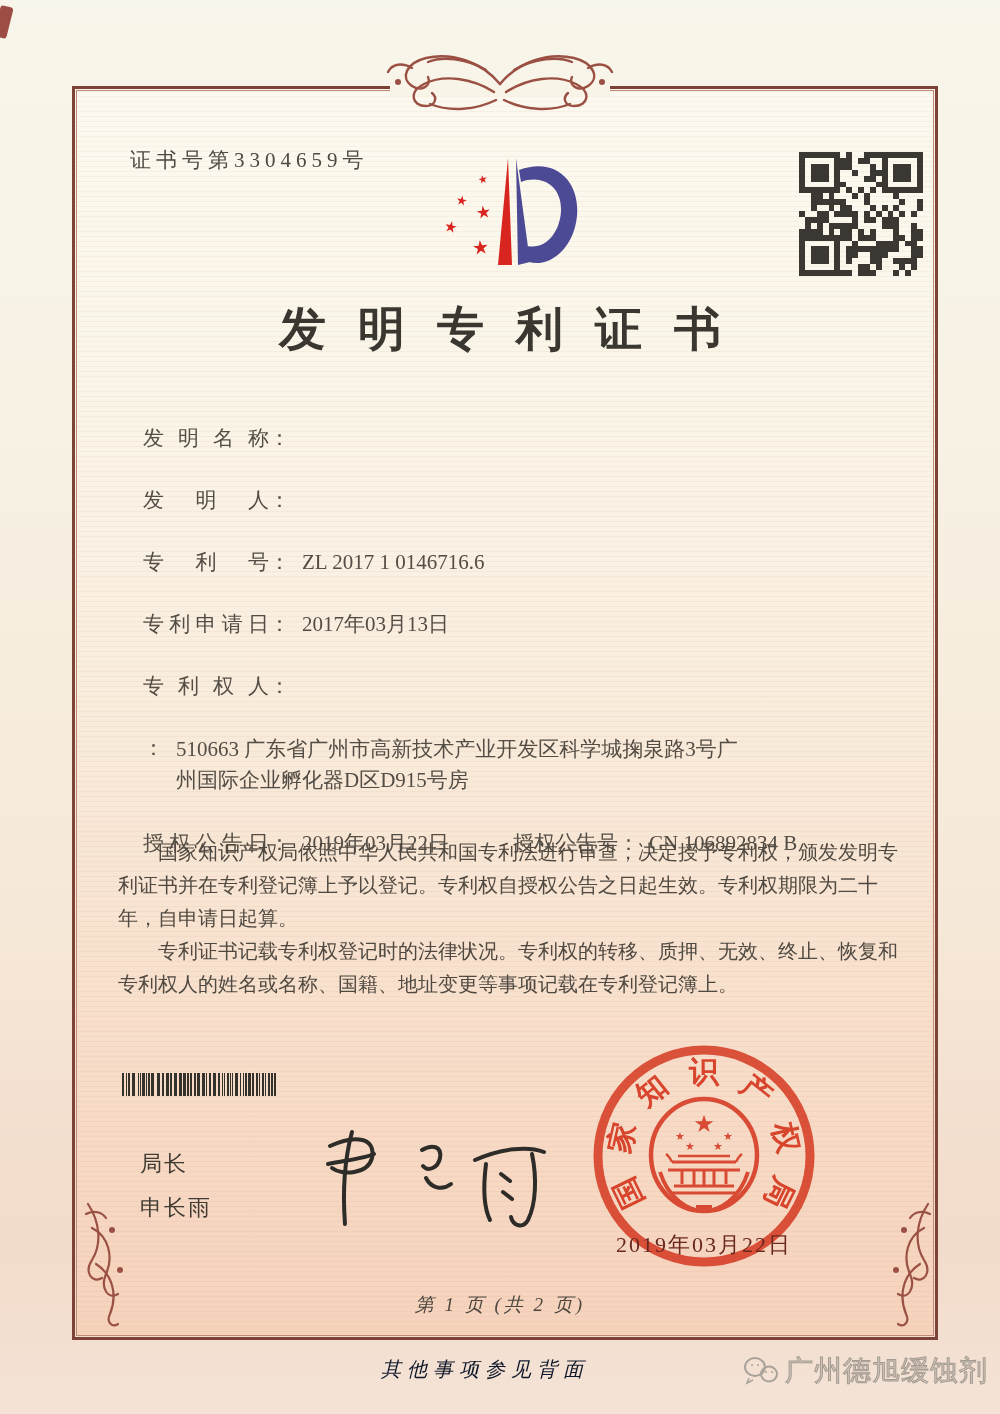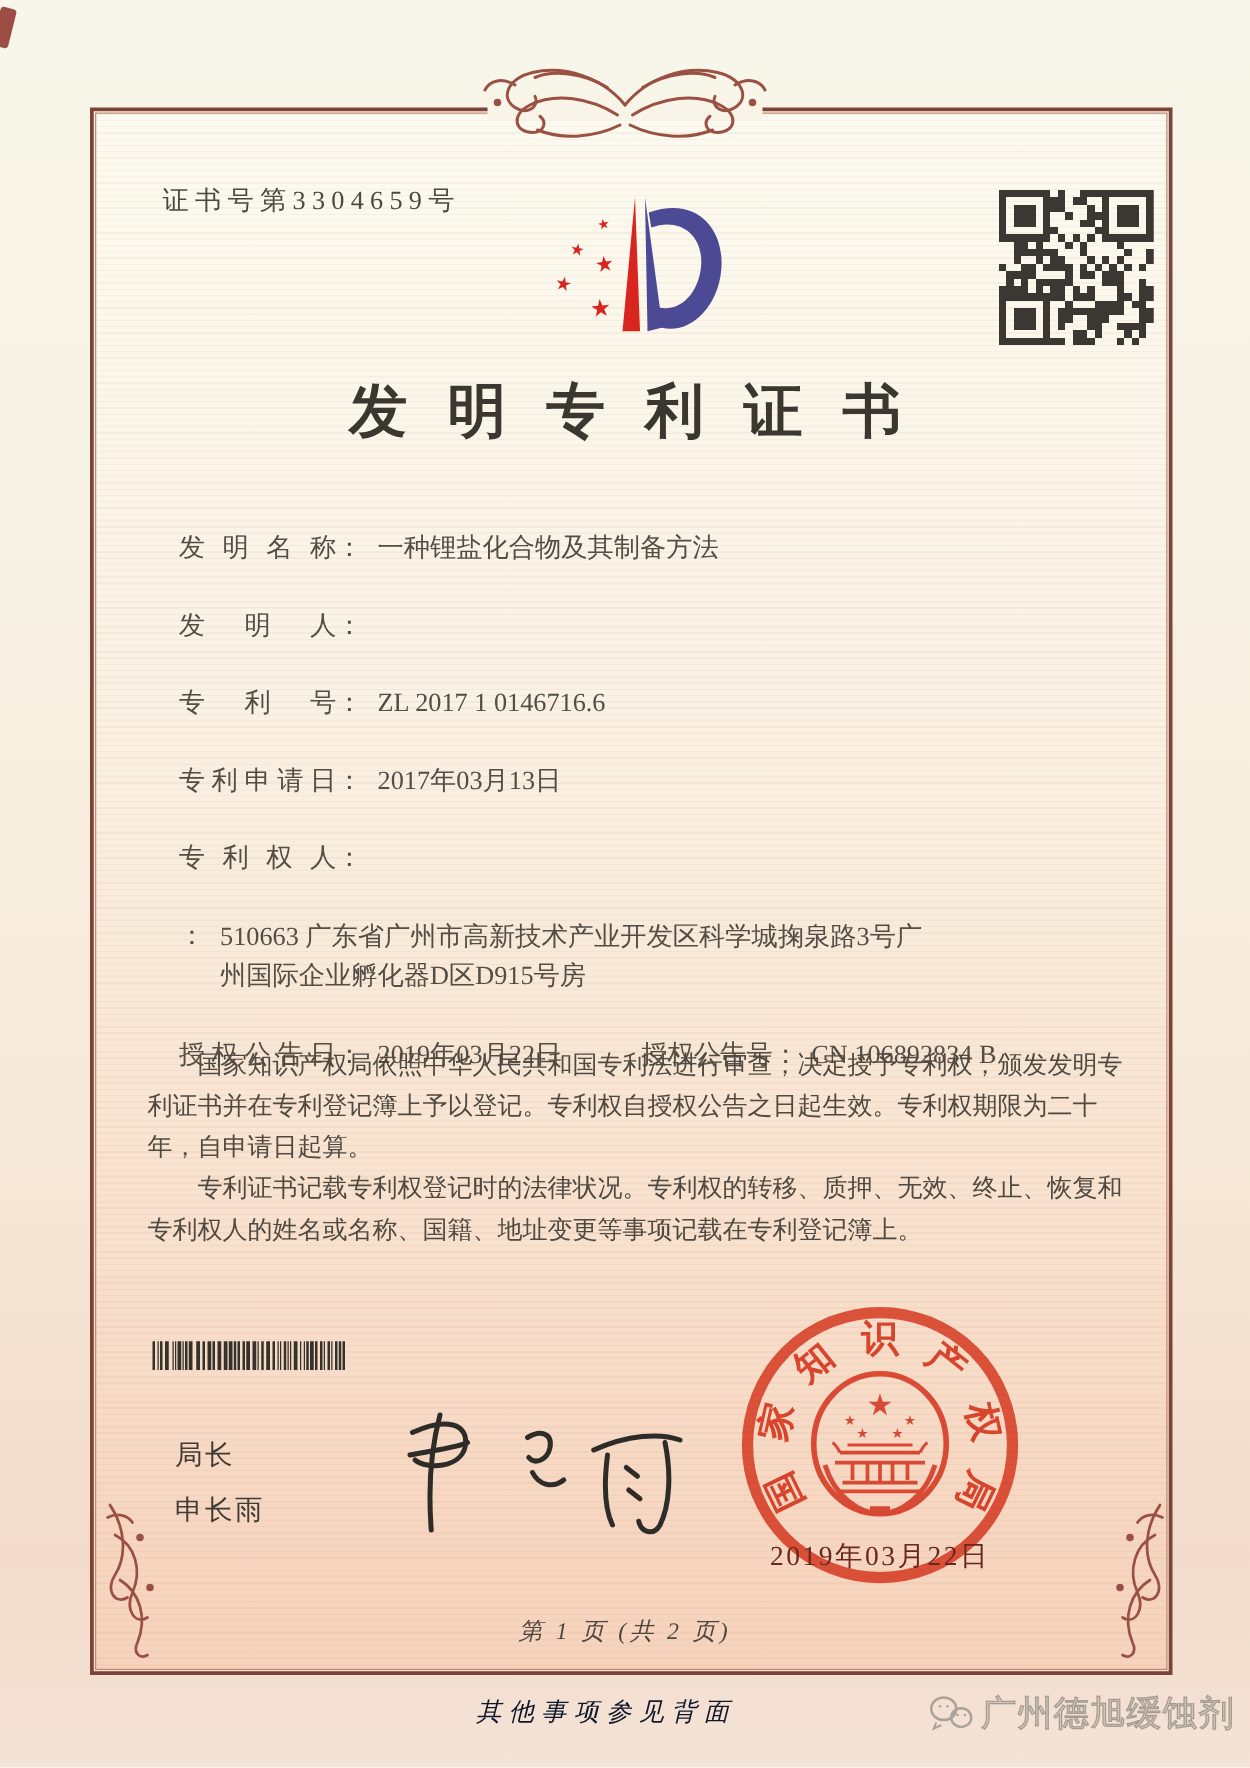--- a/index.html
+++ b/index.html
@@ -368,21 +368,20 @@
         <rect x="18" y="20" width="1" height="1"></rect>
       </svg>
   </div>
 
   <div class="title">发明专利证书</div>
 
   <div class="fields">
     <div class="f-row">
       <span class="f-label">发明名称</span>
         <span class="f-colon">：</span>
-      <span class="f-value">一种锂盐化合物及其制备方法</span>
     </div>
     <div class="f-row">
       <span class="f-label">发明人</span>
         <span class="f-colon">：</span>
     </div>
     <div class="f-row">
       <span class="f-label">专利号</span>
         <span class="f-colon">：</span>
       <span class="f-value">ZL 2017 1 0146716.6</span>
     </div>

